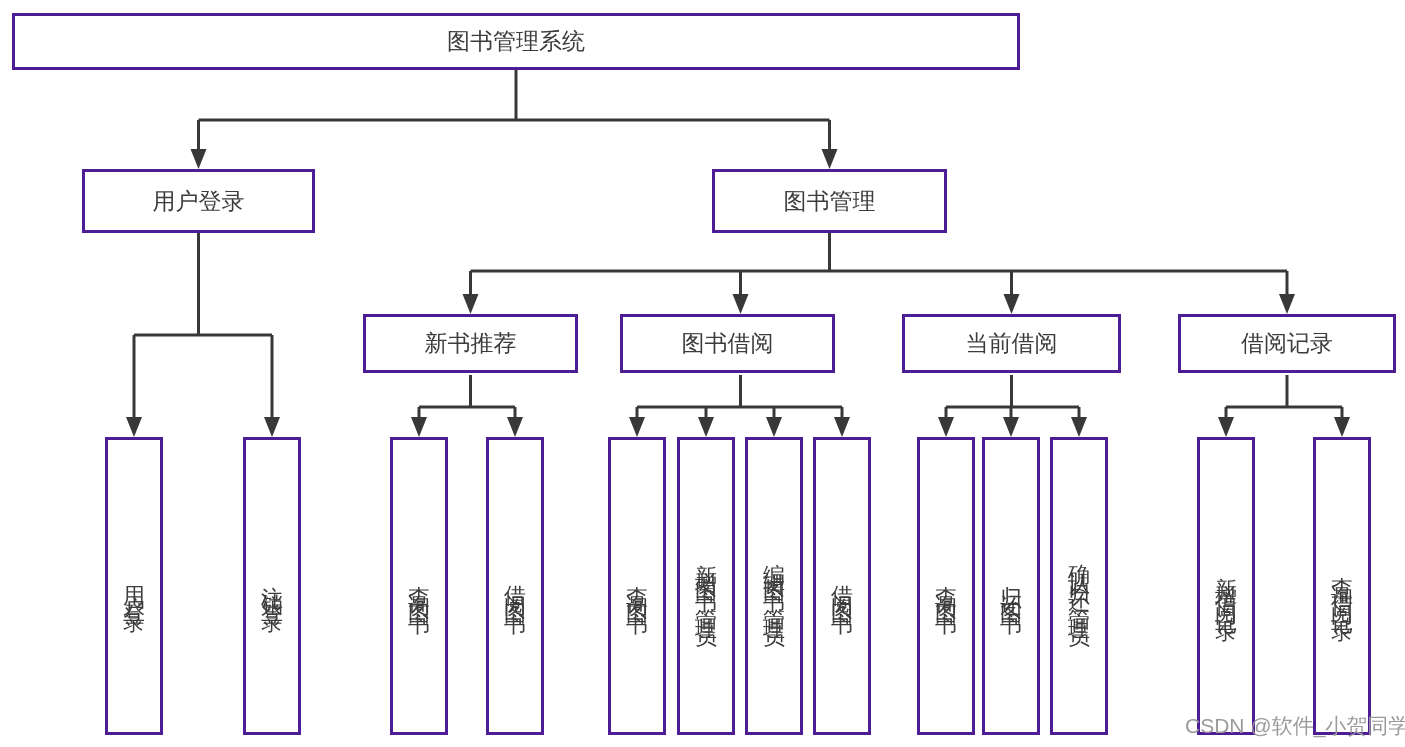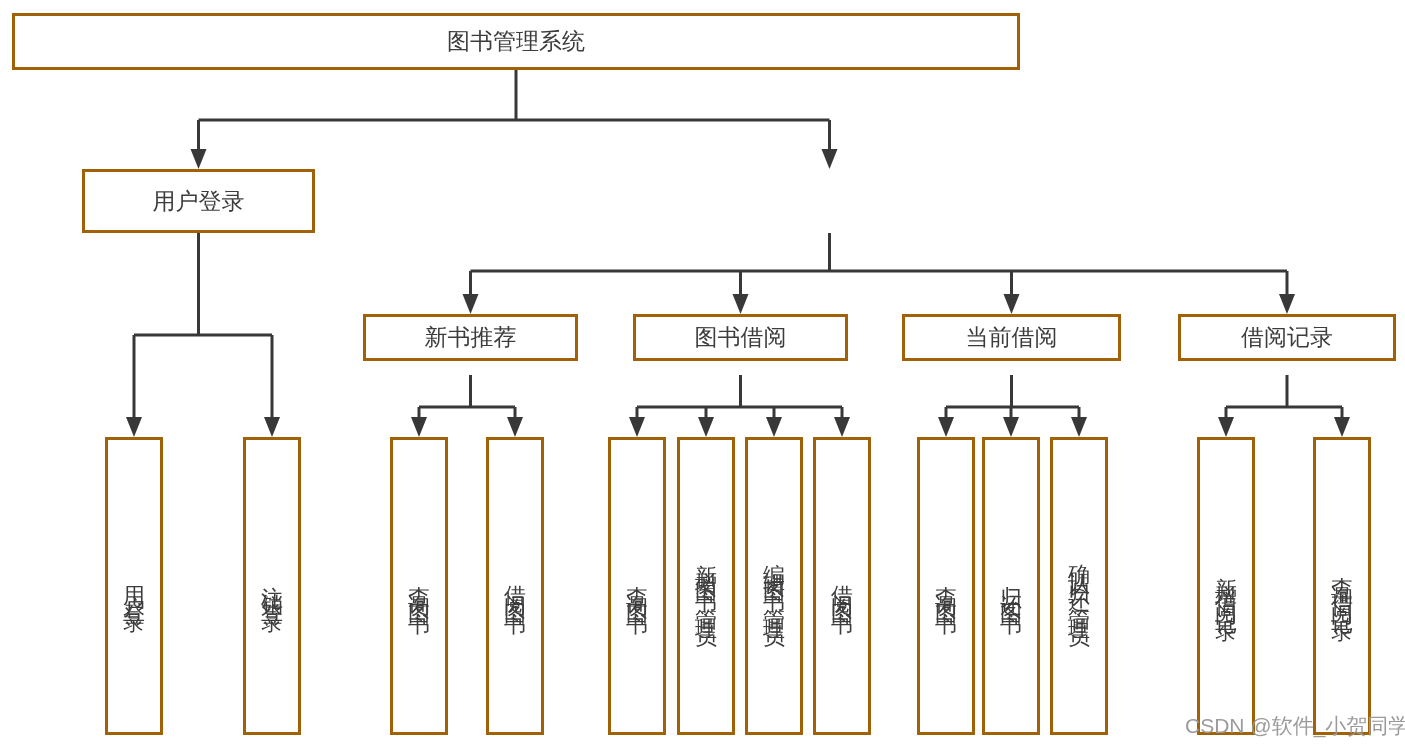--- a/index.html
+++ b/index.html
@@ -6,21 +6,21 @@
   #canvas{
     position:relative;
     width:1405px;height:747px;
     background:#ffffff;
     font-family:"Liberation Sans","DejaVu Sans",sans-serif;
     overflow:hidden;
   }
   #wires{position:absolute;left:0;top:0;width:1405px;height:747px;}
   .node{
     position:absolute;
-    border:3px solid #a16207;
+    border:3px solid #4c1d95;
     background:#ffffff;
     display:flex;align-items:center;justify-content:center;
     box-sizing:border-box;
     color:#3c3c3c;
   }
   .hlabel{
     font-size:23px;
     color:#3c3c3c;
     white-space:nowrap;
   }
@@ -30,21 +30,21 @@
     text-orientation:mixed;
     font-size:22px;
     letter-spacing:9px;
     color:#3c3c3c;
     line-height:1;
     white-space:nowrap;
   }
   .root-node{left:12px;top:13px;width:1008px;height:57px;}
   .l2-a{left:82px;top:169px;width:233px;height:64px;}
   .l2-b{left:712px;top:169px;width:235px;height:64px;}
-  .l3{top:314px;height:47px;}
+  .l3{top:314px;height:59px;}
   .watermark{
     position:absolute;
     left:1185px;top:712px;
     font-size:21px;
     color:#9b9b9b;
     white-space:nowrap;
     z-index:5;
   }
 </style>
 </head>
@@ -114,25 +114,28 @@
     <polygon points="1334,417 1350,417 1342,437" fill="#383838" stroke="none"></polygon>
   </svg>
 
   <div class="node root-node">
     <span class="hlabel">图书管理系统</span>
   </div>
 
   <div class="node l2-a">
     <span class="hlabel">用户登录</span>
   </div>
+  <div class="node l2-b">
+    <span class="hlabel">图书管理</span>
+  </div>
 
   <div class="node l3" style="left:363px;width:215px;">
     <span class="hlabel">新书推荐</span>
   </div>
-  <div class="node l3" style="left:633px;width:215px;">
+  <div class="node l3" style="left:620px;width:215px;">
     <span class="hlabel">图书借阅</span>
   </div>
   <div class="node l3" style="left:902px;width:219px;justify-content:center;">
     <span class="hlabel">当前借阅</span>
   </div>
   <div class="node l3" style="left:1178px;width:218px;">
     <span class="hlabel">借阅记录</span>
   </div>
 
   <div class="node leaf" style="left:105px;">

